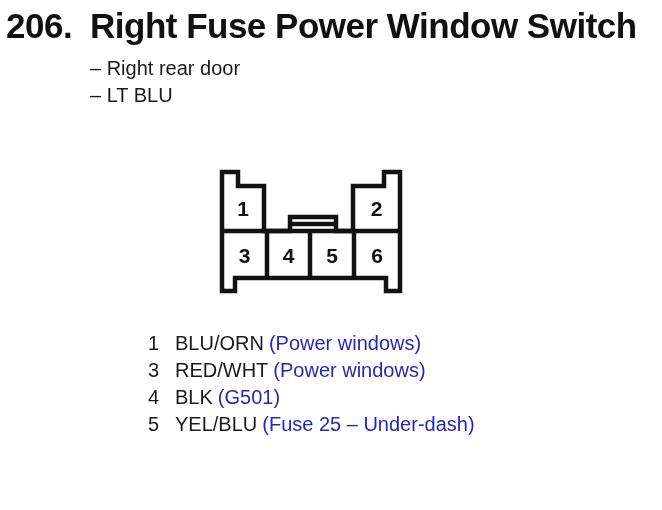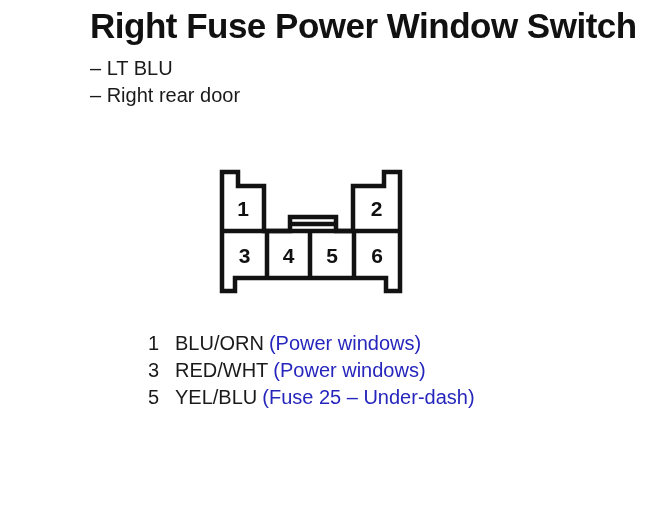--- a/index.html
+++ b/index.html
@@ -39,25 +39,26 @@
   .pin-row { height: 27px; line-height: 27px; white-space: nowrap; }
   .pin-num { display: inline-block; width: 17px; text-align: center; }
   .pin-wire { margin-left: 13px; }
   .pin-circuit { margin-left: 5px; color: var(--blue); }
 </style>
 </head>
 <body style="--blue: #2626bd; --line: #121212;">
 
 <div class="page">
 
+  <span class="title-num">206.</span>
   <span class="title-text">Right Fuse Power Window Switch</span>
 
   <div class="notes">
+    <div>– Right rear door</div>
     <div>– LT BLU</div>
-    <div>– Right rear door</div>
   </div>
 
   <svg class="connector-svg" width="192" height="132" viewBox="0 0 192 132">
     <path d="M7 6 H23 V20 H49 V65 H75 V51 H121 V65 H138 V20 H169 V6 H185 V125 H171 V112 H20 V125 H7 Z" fill="#ffffff" stroke="#121212" stroke-width="4.5" stroke-linejoin="miter"></path>
     <path d="M7 65 H185 M52 65 V112 M95 65 V112 M139 65 V112 M75 58 H121" fill="none" stroke="#121212" stroke-width="4.5"></path>
     <text class="cavity-num" x="28" y="50" text-anchor="middle">1</text>
     <text class="cavity-num" x="161.5" y="50" text-anchor="middle">2</text>
     <text class="cavity-num" x="29.5" y="97" text-anchor="middle">3</text>
     <text class="cavity-num" x="73.5" y="97" text-anchor="middle">4</text>
     <text class="cavity-num" x="117" y="97" text-anchor="middle">5</text>
@@ -65,17 +66,20 @@
   </svg>
 
   <div class="pins">
     <div class="pin-row">
       <span class="pin-num">1</span><span class="pin-wire">BLU/ORN</span><span class="pin-circuit">(Power windows)</span>
     </div>
     <div class="pin-row">
       <span class="pin-num">3</span><span class="pin-wire">RED/WHT</span><span class="pin-circuit">(Power windows)</span>
     </div>
     <div class="pin-row">
+      <span class="pin-num">4</span><span class="pin-wire">BLK</span><span class="pin-circuit">(G501)</span>
+    </div>
+    <div class="pin-row">
       <span class="pin-num">5</span><span class="pin-wire">YEL/BLU</span><span class="pin-circuit">(Fuse 25 – Under-dash)</span>
     </div>
   </div>
 
 </div>
 
 </body></html>

